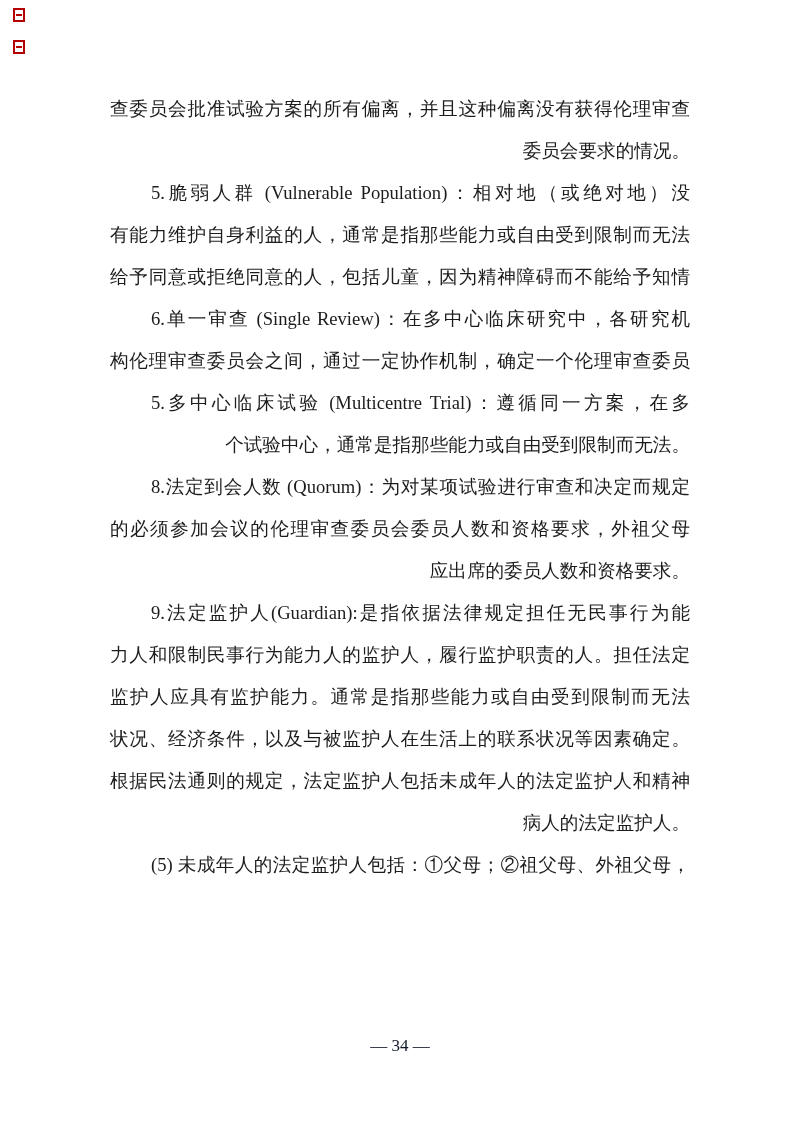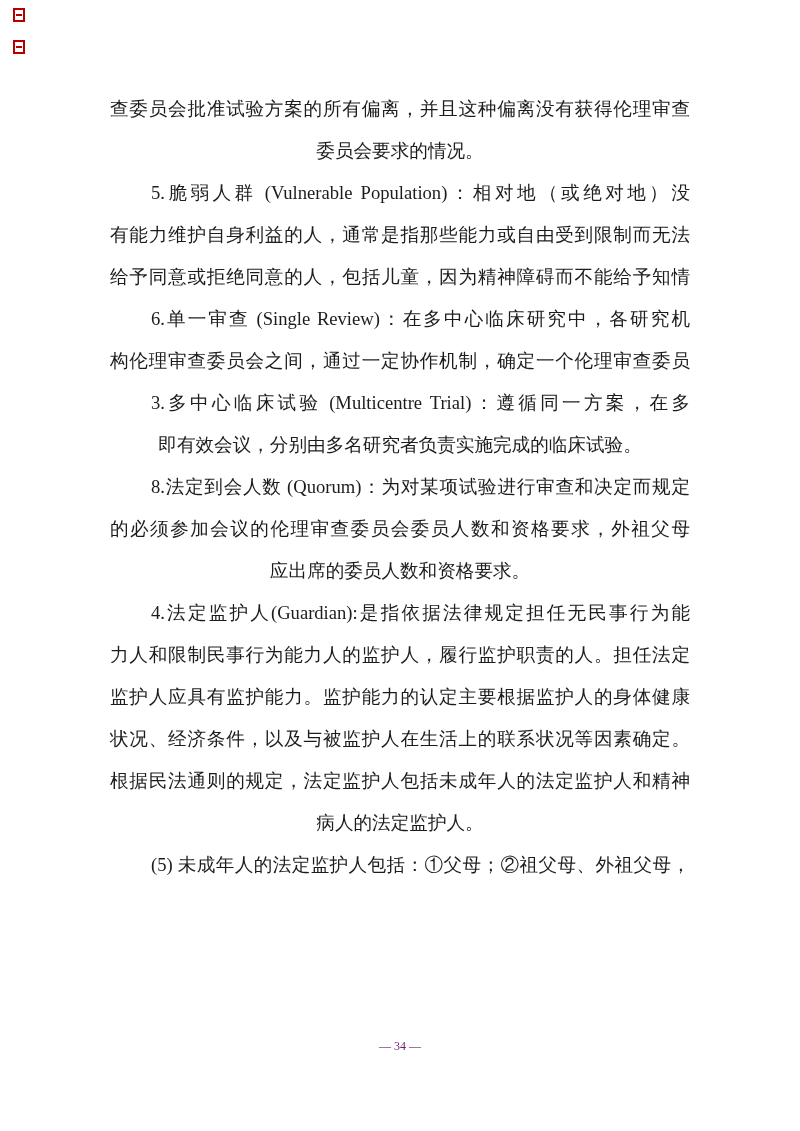--- a/index.html
+++ b/index.html
@@ -40,64 +40,64 @@
     position: absolute;
     left: 110px;
     top: 88px;
     width: 580px;
     font-size: 18.6px;
     line-height: 42px;
     letter-spacing: 0;
   }
   .line {
     white-space: normal;
-    text-align: center;
+    text-align: right;
   }
   .line.full {
     text-align: justify;
     text-align-last: justify;
   }
   .line.indent {
     padding-left: 41px;
   }
   .footer {
     position: absolute;
     left: 0;
     top: 1033px;
     width: 800px;
     text-align: center;
-    font-size: 12px;
+    font-size: 17px;
     line-height: 26px;
-    color: #701a75;
+    color: #0f172a;
   }
 </style>
 </head>
 <body>
 
 <div class="page">
 
   <span class="red-mark m1"></span>
   <span class="red-mark m2"></span>
 
   <div class="doc">
       <div class="line full">查委员会批准试验方案的所有偏离，并且这种偏离没有获得伦理审查</div>
       <div class="line">委员会要求的情况。</div>
       <div class="line indent full">5.脆弱人群 (Vulnerable Population)：相对地（或绝对地）没</div>
       <div class="line full">有能力维护自身利益的人，通常是指那些能力或自由受到限制而无法</div>
       <div class="line full">给予同意或拒绝同意的人，包括儿童，因为精神障碍而不能给予知情</div>
       <div class="line indent full">6.单一审查 (Single Review)：在多中心临床研究中，各研究机</div>
       <div class="line full">构伦理审查委员会之间，通过一定协作机制，确定一个伦理审查委员</div>
-      <div class="line indent full">3.多中心临床试验 (Multicentre Trial)：遵循同一方案，在多</div>
-      <div class="line">即有效会议，分别由多名研究者负责实施完成的临床试验。</div>
+      <div class="line indent full">5.多中心临床试验 (Multicentre Trial)：遵循同一方案，在多</div>
+      <div class="line">个试验中心，通常是指那些能力或自由受到限制而无法。</div>
       <div class="line indent full">8.法定到会人数 (Quorum)：为对某项试验进行审查和决定而规定</div>
       <div class="line full">的必须参加会议的伦理审查委员会委员人数和资格要求，外祖父母</div>
       <div class="line">应出席的委员人数和资格要求。</div>
-      <div class="line indent full">4.法定监护人(Guardian):是指依据法律规定担任无民事行为能</div>
+      <div class="line indent full">9.法定监护人(Guardian):是指依据法律规定担任无民事行为能</div>
       <div class="line full">力人和限制民事行为能力人的监护人，履行监护职责的人。担任法定</div>
-      <div class="line full">监护人应具有监护能力。监护能力的认定主要根据监护人的身体健康</div>
+      <div class="line full">监护人应具有监护能力。通常是指那些能力或自由受到限制而无法</div>
       <div class="line full">状况、经济条件，以及与被监护人在生活上的联系状况等因素确定。</div>
       <div class="line full">根据民法通则的规定，法定监护人包括未成年人的法定监护人和精神</div>
       <div class="line">病人的法定监护人。</div>
       <div class="line indent full">(5) 未成年人的法定监护人包括：①父母；②祖父母、外祖父母，</div>
     </div>
 
   <div class="footer">
     <span>— 34 —</span>
   </div>
 

